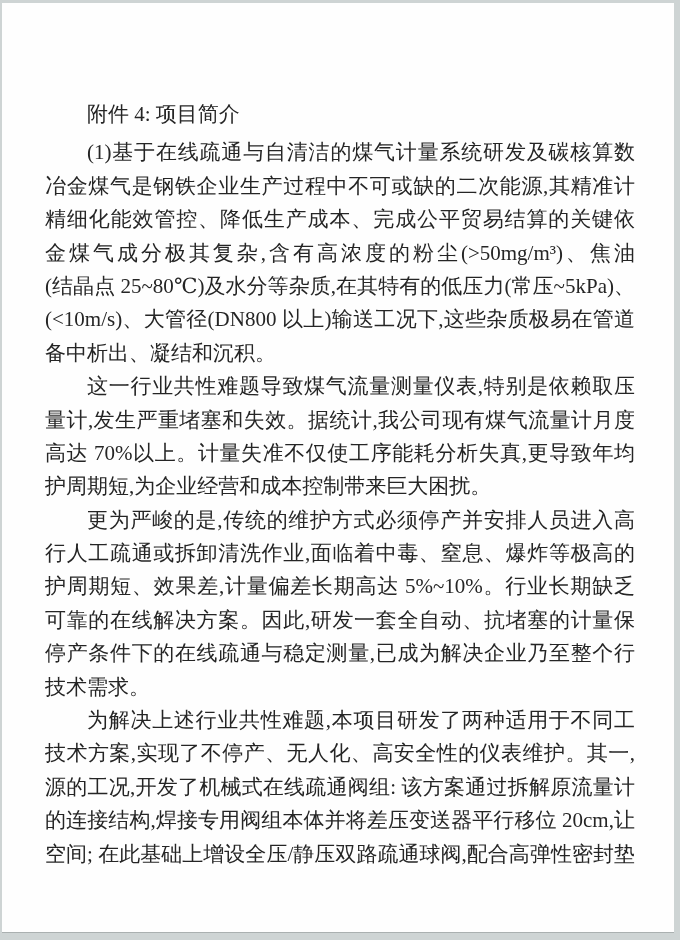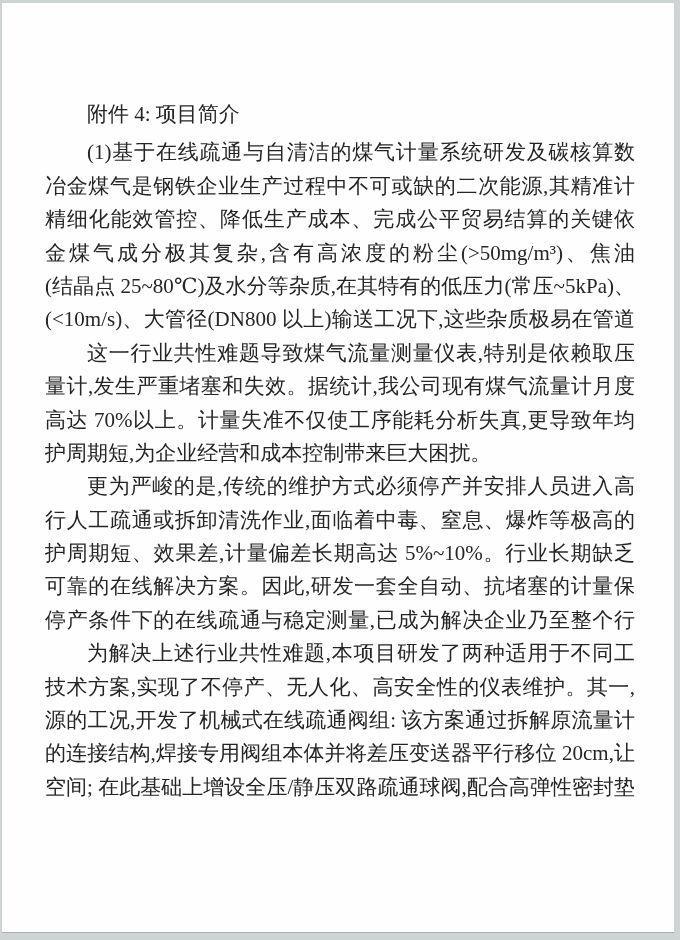--- a/index.html
+++ b/index.html
@@ -64,35 +64,37 @@
 
       <div class="line heading">附件 4: 项目简介</div>
 
       <div class="para">
         <div class="line indent">(1)基于在线疏通与自清洁的煤气计量系统研发及碳核算数据保障应用:</div>
         <div class="line">冶金煤气是钢铁企业生产过程中不可或缺的二次能源,其精准计量是企业实现</div>
         <div class="line">精细化能效管控、降低生产成本、完成公平贸易结算的关键依据。然而,由于冶</div>
         <div class="line">金煤气成分极其复杂,含有高浓度的粉尘(&gt;50mg/m³)、焦油(0.1~10g/m³)、萘</div>
         <div class="line">(结晶点 25~80℃)及水分等杂质,在其特有的低压力(常压~5kPa)、低流速</div>
         <div class="line">(&lt;10m/s)、大管径(DN800 以上)输送工况下,这些杂质极易在管道及附属设</div>
+        <div class="line last">备中析出、凝结和沉积。</div>
       </div>
 
       <div class="para">
         <div class="line indent">这一行业共性难题导致煤气流量测量仪表,特别是依赖取压管的差压式流</div>
         <div class="line">量计,发生严重堵塞和失效。据统计,我公司现有煤气流量计月度取压孔堵塞率</div>
         <div class="line">高达 70%以上。计量失准不仅使工序能耗分析失真,更导致年均数十起的对外</div>
         <div class="line last">护周期短,为企业经营和成本控制带来巨大困扰。</div>
       </div>
 
       <div class="para">
         <div class="line indent">更为严峻的是,传统的维护方式必须停产并安排人员进入高危煤气区域进</div>
         <div class="line">行人工疏通或拆卸清洗作业,面临着中毒、窒息、爆炸等极高的安全风险,且维</div>
         <div class="line">护周期短、效果差,计量偏差长期高达 5%~10%。行业长期缺乏一种安全、高效、</div>
         <div class="line">可靠的在线解决方案。因此,研发一套全自动、抗堵塞的计量保障系统,实现不</div>
         <div class="line">停产条件下的在线疏通与稳定测量,已成为解决企业乃至整个行业痛点的迫切</div>
+        <div class="line last">技术需求。</div>
       </div>
 
       <div class="para">
         <div class="line indent">为解决上述行业共性难题,本项目研发了两种适用于不同工况的在线清污</div>
         <div class="line">技术方案,实现了不停产、无人化、高安全性的仪表维护。其一,针对无吹扫气</div>
         <div class="line">源的工况,开发了机械式在线疏通阀组: 该方案通过拆解原流量计三阀组与测管</div>
         <div class="line">的连接结构,焊接专用阀组本体并将差压变送器平行移位 20cm,让出顶部操作</div>
         <div class="line">空间; 在此基础上增设全压/静压双路疏通球阀,配合高弹性密封垫与特制钢条,</div>
       </div>
 

